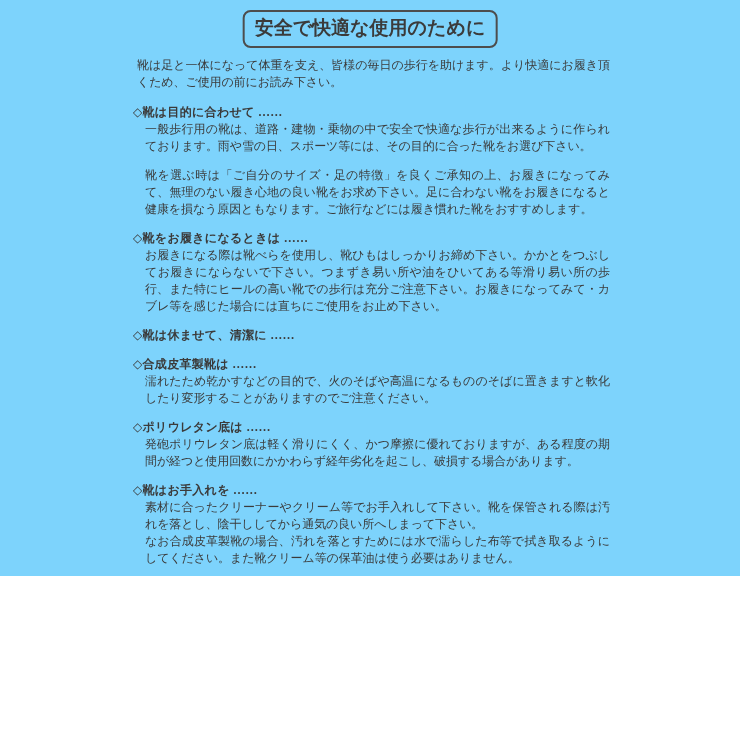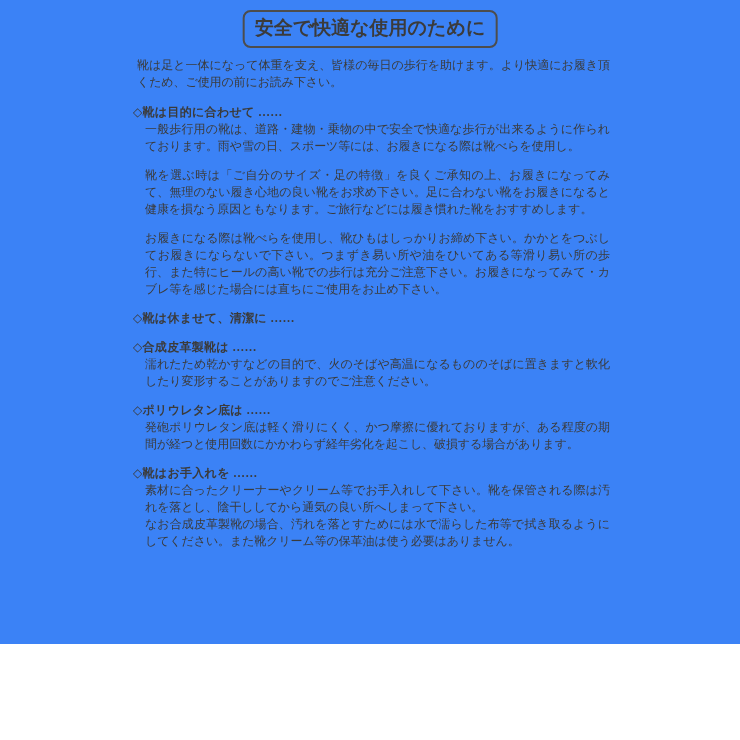--- a/index.html
+++ b/index.html
@@ -7,22 +7,22 @@
   body {
     width: 740px;
     height: 740px;
     background: #ffffff;
     color: #3b3b3b;
     font-family: "Liberation Serif", "DejaVu Serif", serif;
   }
   .page {
     position: relative;
     width: 740px;
-    height: 644px;
-    background: #3b82f6;
+    height: 576px;
+    background: #7dd3fc;
     overflow: hidden;
   }
   .title-box {
     position: absolute;
     top: 10px;
     left: 50%;
     transform: translateX(-50%);
     border: 2px solid #4d4d4d;
     border-radius: 8px;
     padding: 3px 10px 5px 10px;
@@ -72,26 +72,27 @@
   <div class="title-box">
     <span>安全で快適な使用のために</span>
   </div>
 
   <div class="content">
     <p class="intro">靴は足と一体になって体重を支え、皆様の毎日の歩行を助けます。より快適にお履き頂くため、ご使用の前にお読み下さい。</p>
 
     <div id="sections">
         <div class="section">
           <div class="heading">◇靴は目的に合わせて ……</div>
-          <p class="body-par">一般歩行用の靴は、道路・建物・乗物の中で安全で快適な歩行が出来るように作られております。雨や雪の日、スポーツ等には、お履きになる際は靴べらを使用し。</p>
+          <p class="body-par">一般歩行用の靴は、道路・建物・乗物の中で安全で快適な歩行が出来るように作られております。雨や雪の日、スポーツ等には、その目的に合った靴をお選び下さい。</p>
         </div>
         <div class="section">
           <p class="body-par">靴を選ぶ時は「ご自分のサイズ・足の特徴」を良くご承知の上、お履きになってみて、無理のない履き心地の良い靴をお求め下さい。足に合わない靴をお履きになると健康を損なう原因ともなります。ご旅行などには履き慣れた靴をおすすめします。</p>
         </div>
         <div class="section">
+          <div class="heading">◇靴をお履きになるときは ……</div>
           <p class="body-par">お履きになる際は靴べらを使用し、靴ひもはしっかりお締め下さい。かかとをつぶしてお履きにならないで下さい。つまずき易い所や油をひいてある等滑り易い所の歩行、また特にヒールの高い靴での歩行は充分ご注意下さい。お履きになってみて・カブレ等を感じた場合には直ちにご使用をお止め下さい。</p>
         </div>
         <div class="section">
           <div class="heading">◇靴は休ませて、清潔に ……</div>
         </div>
         <div class="section">
           <div class="heading">◇合成皮革製靴は ……</div>
           <p class="body-par">濡れたため乾かすなどの目的で、火のそばや高温になるもののそばに置きますと軟化したり変形することがありますのでご注意ください。</p>
         </div>
         <div class="section">

